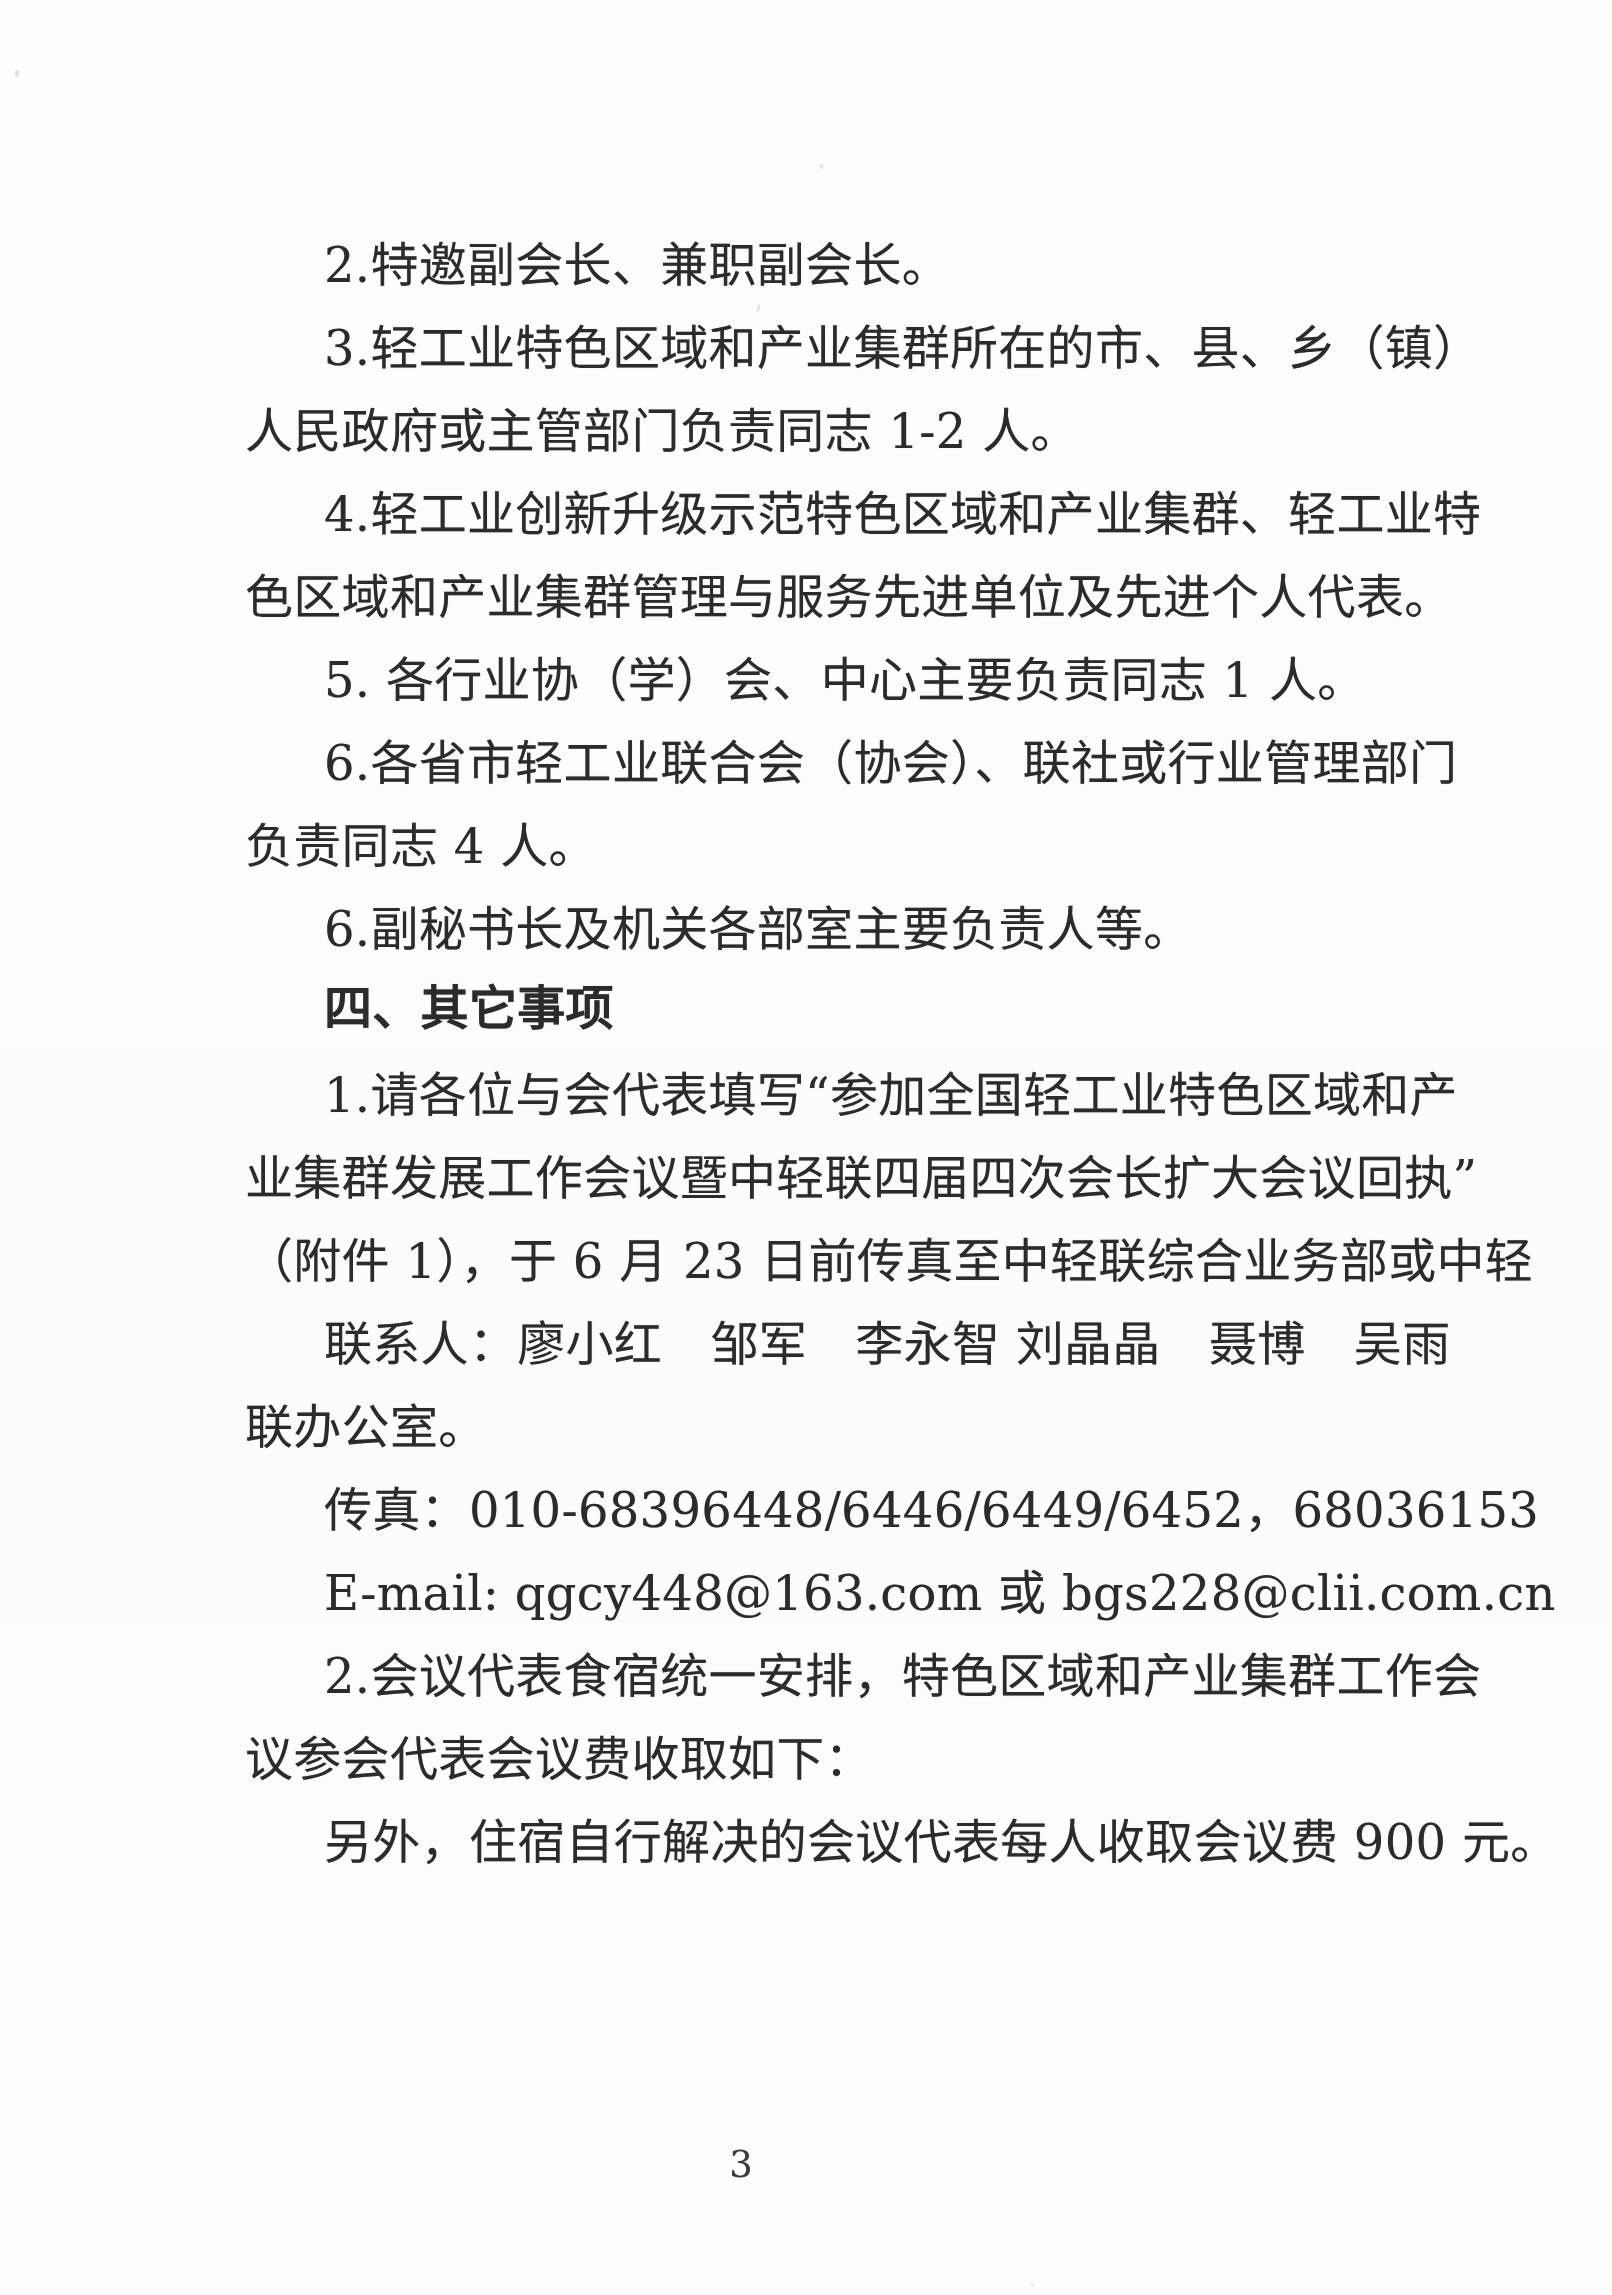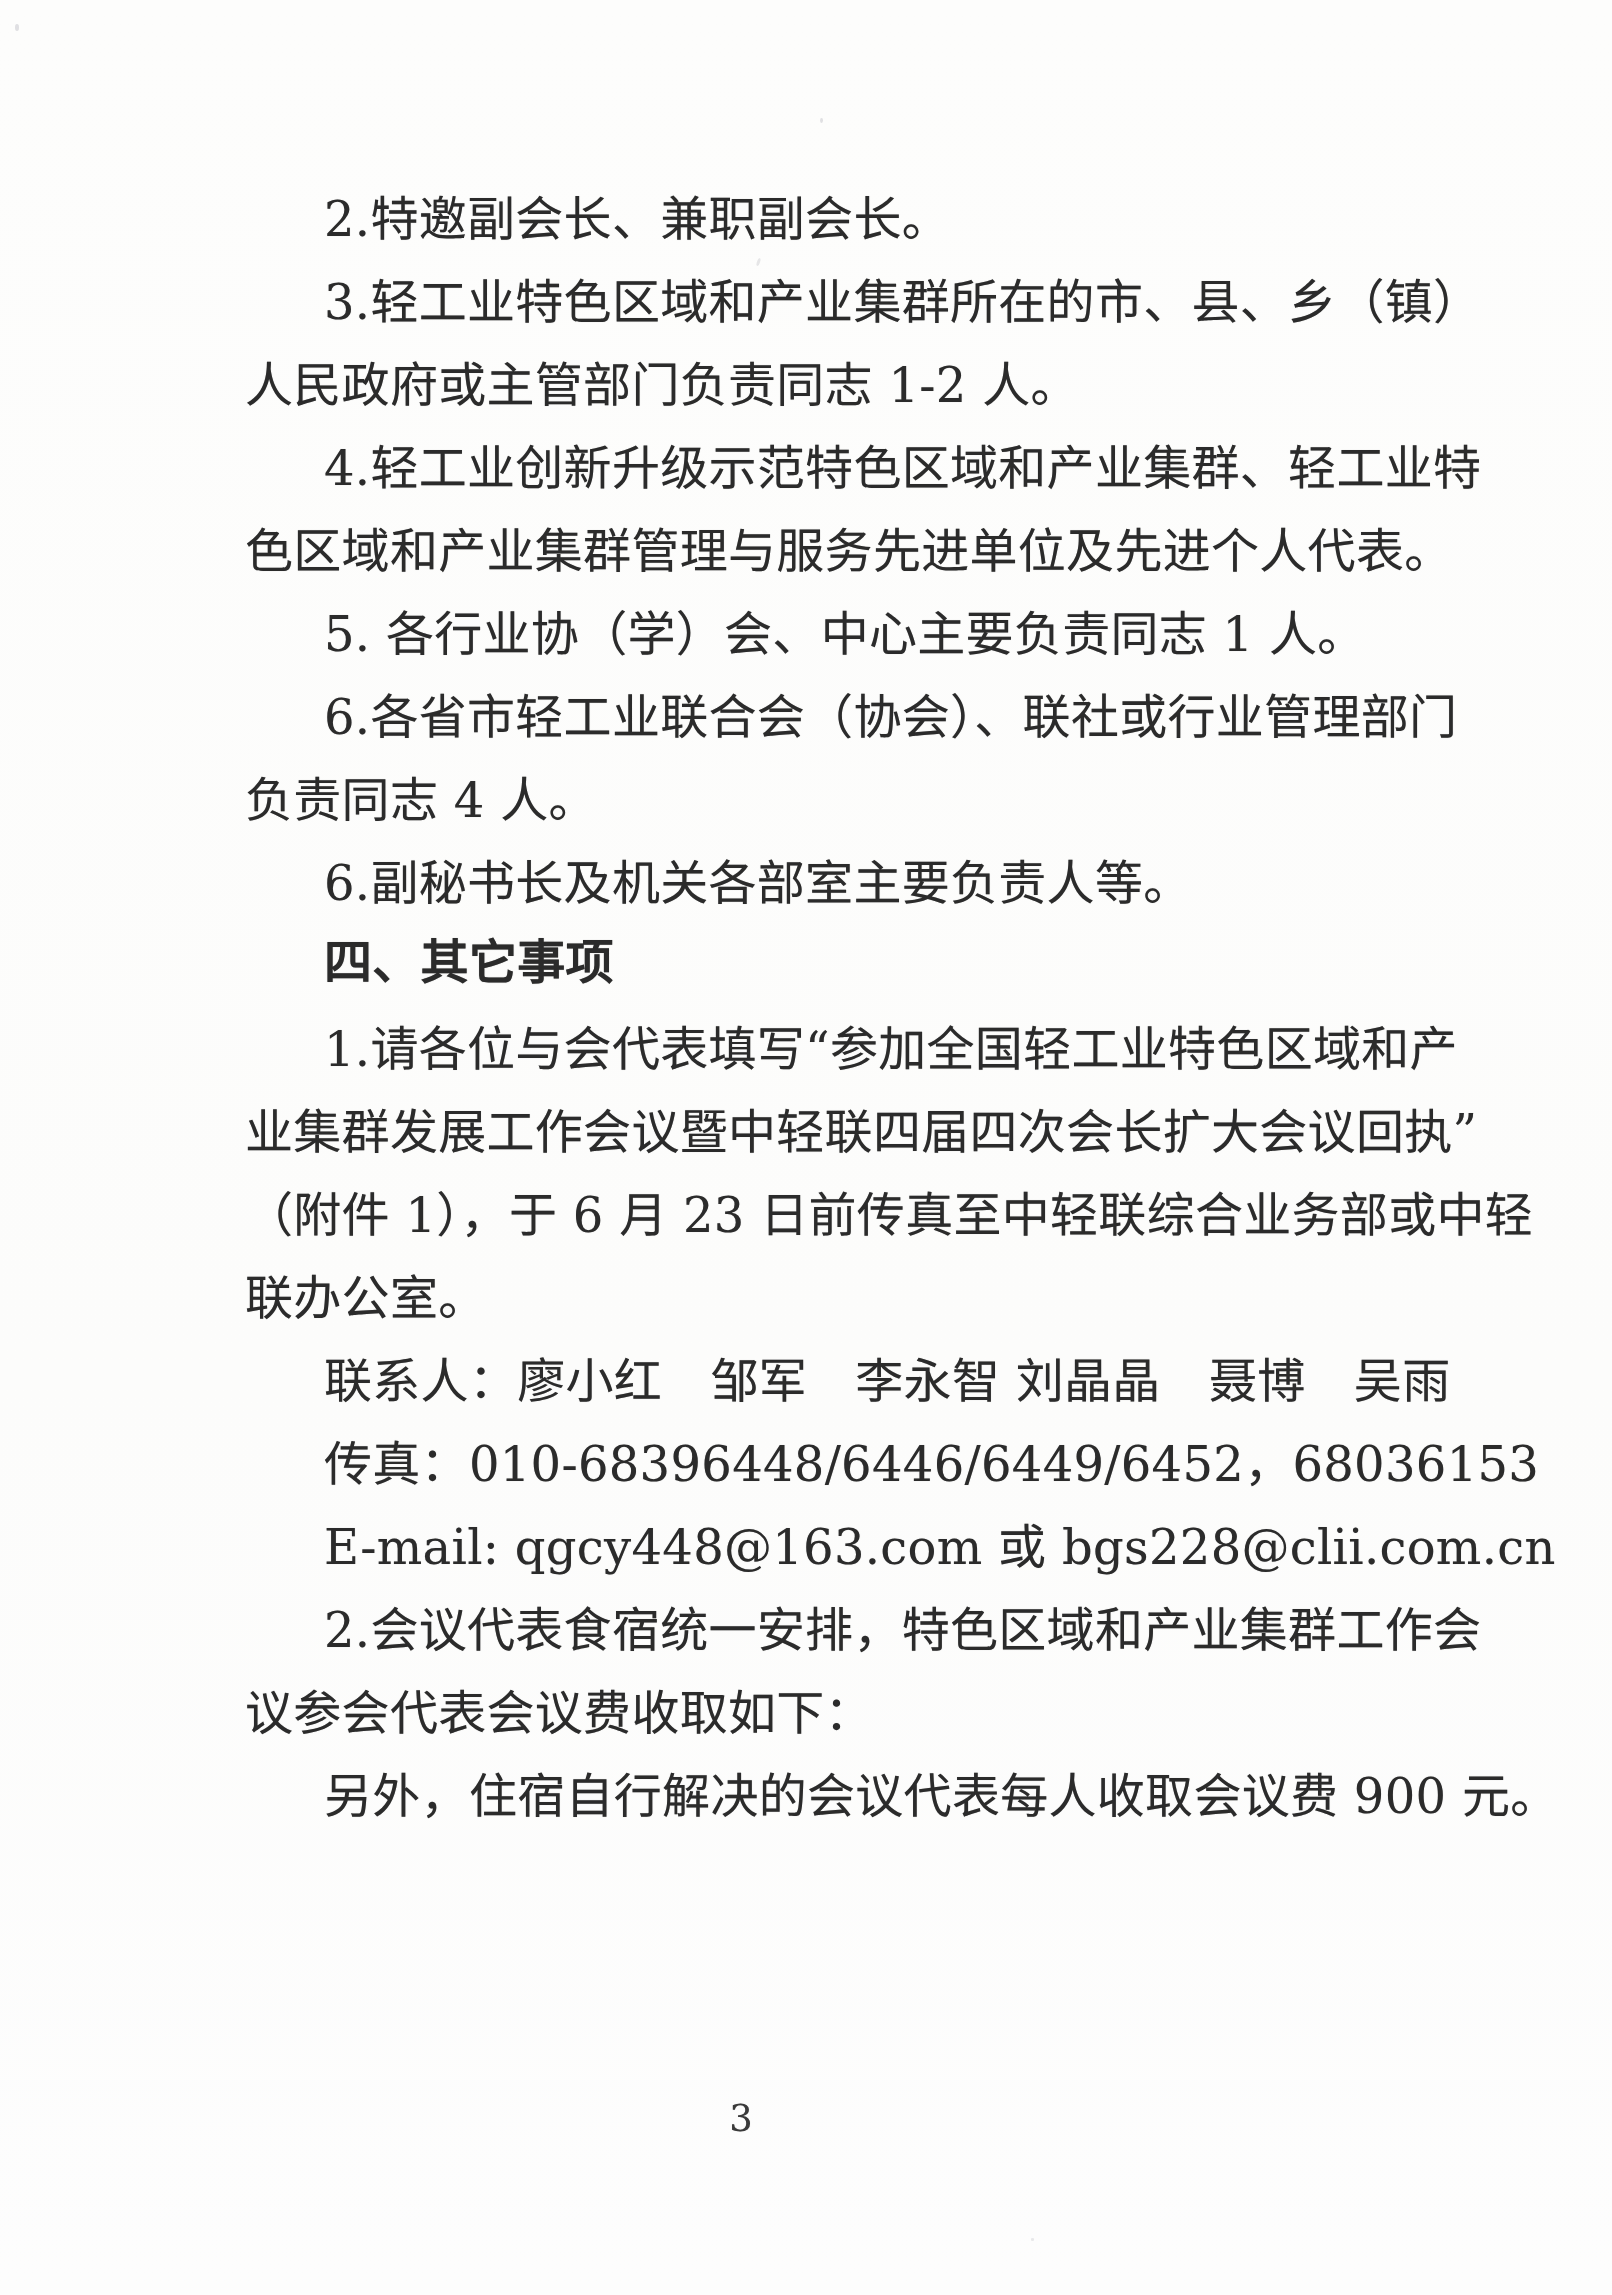--- a/index.html
+++ b/index.html
@@ -12,20 +12,21 @@
     position: relative;
     background: #fdfdfc;
     overflow: hidden;
     font-family: "DejaVu Serif", "Liberation Serif", serif;
     color: #2b2b2b;
   }
   .page {
     position: absolute;
     inset: 0;
     background: linear-gradient(180deg, #fdfdfc 0%, #fcfcfb 60%, #fdfdfd 100%);
+    margin-top: 46px;
   }
   .doc {
     position: absolute;
     left: 245px;
     top: 178px;
     width: 1141px;
   }
   .line {
     font-size: 48px;
     line-height: 83px;
@@ -77,22 +78,22 @@
       <div class="line indent">4.轻工业创新升级示范特色区域和产业集群、轻工业特</div>
       <div class="line">色区域和产业集群管理与服务先进单位及先进个人代表。</div>
       <div class="line indent">5. 各行业协（学）会、中心主要负责同志 1 人。</div>
       <div class="line indent">6.各省市轻工业联合会（协会）、联社或行业管理部门</div>
       <div class="line">负责同志 4 人。</div>
       <div class="line indent">6.副秘书长及机关各部室主要负责人等。</div>
       <div class="line indent bold">四、其它事项</div>
       <div class="line indent">1.请各位与会代表填写“参加全国轻工业特色区域和产</div>
       <div class="line">业集群发展工作会议暨中轻联四届四次会长扩大会议回执”</div>
       <div class="line">（附件 1），于 6 月 23 日前传真至中轻联综合业务部或中轻</div>
+      <div class="line indent">联系人：廖小红　邹军　李永智 刘晶晶　聂博　吴雨</div>
       <div class="line">联办公室。</div>
-      <div class="line indent">联系人：廖小红　邹军　李永智 刘晶晶　聂博　吴雨</div>
       <div class="line indent">传真：010-68396448/6446/6449/6452，68036153</div>
       <div class="line indent">E-mail: qgcy448@163.com 或 bgs228@clii.com.cn</div>
       <div class="line indent">2.会议代表食宿统一安排，特色区域和产业集群工作会</div>
       <div class="line">议参会代表会议费收取如下：</div>
       <div class="line indent">另外，住宿自行解决的会议代表每人收取会议费 900 元。</div>
     </div>
   <div class="page-number">3</div>
   <div class="speck s1"></div>
   <div class="speck s2"></div>
   <div class="speck s3"></div>

